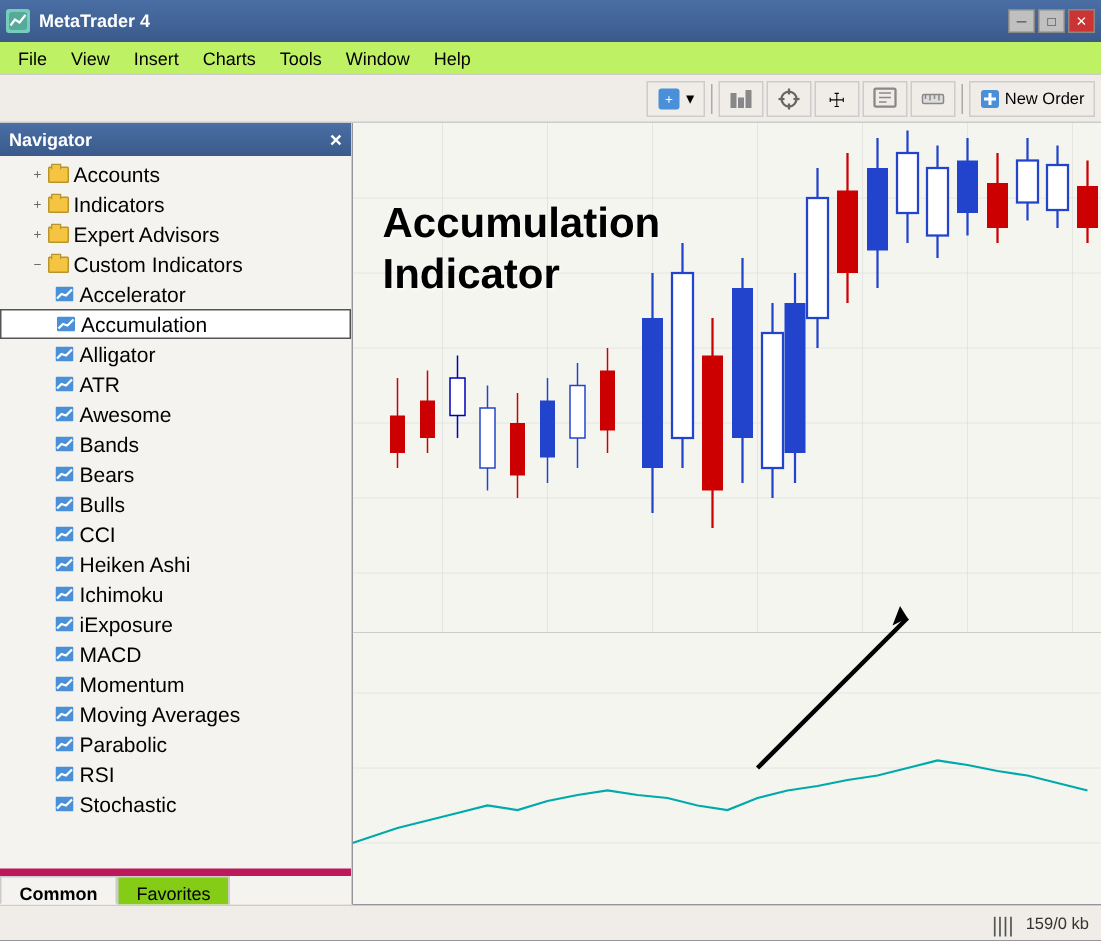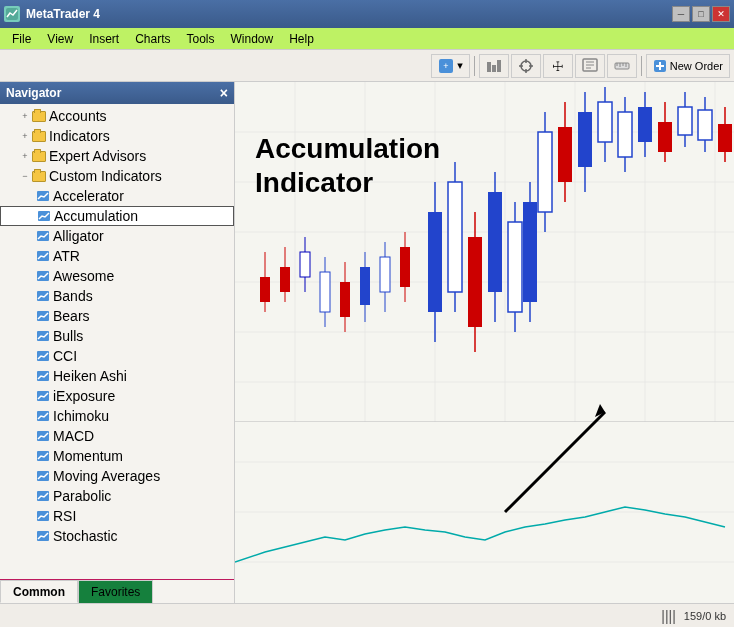--- a/index.html
+++ b/index.html
@@ -111,30 +111,30 @@
     .folder-icon { width: 14px; height: 11px; background: #f5c542; border: 1px solid #b8952a; border-radius: 1px; margin-right: 3px; flex-shrink: 0; position: relative; }
     .folder-icon::before { content: ''; position: absolute; top: -3px; left: 1px; width: 5px; height: 3px; background: #f5c542; border: 1px solid #b8952a; border-bottom: none; border-radius: 1px 1px 0 0; }
     .item-label { font-size: 14px; text-align: right; }
     .indent1 { padding-left: 18px; }
     .indent2 { padding-left: 36px; }
 
     
     .nav-tabs {
       height: 24px;
       display: flex;
-      border-top: 1px solid #be185d;
+      border-top: 5px solid #be185d;
       margin-top: 32px;
     }
     .nav-tab {
       padding: 4px 12px;
       cursor: pointer;
       font-size: 12px;
       border: 1px solid #ccc;
       border-bottom: none;
-      background: #15803d;
+      background: #84cc16;
     }
     .nav-tab.active {
       background: #f5f3ef;
       border-bottom: 1px solid #f5f3ef;
       font-weight: bold;
     }
 
     
     .chart-area {
       flex: 1;
@@ -415,31 +415,31 @@
         <span class="item-label">Heiken Ashi</span>
       </div>
 
       <div class="nav-item indent2">
         <span class="small-icon">
           <svg viewBox="0 0 12 10" width="12" height="10">
               <rect width="12" height="10" fill="#4a90d9" rx="1"></rect>
               <polyline points="1,8 4,5 7,6 11,2" stroke="white" stroke-width="1.5" fill="none"></polyline>
             </svg>
         </span>
+        <span class="item-label">Ichimoku</span>
+      </div>
+
+      <div class="nav-item indent2">
+        <span class="small-icon">
+          <svg viewBox="0 0 12 10" width="12" height="10">
+              <rect width="12" height="10" fill="#4a90d9" rx="1"></rect>
+              <polyline points="1,8 4,5 7,6 11,2" stroke="white" stroke-width="1.5" fill="none"></polyline>
+            </svg>
+        </span>
         <span class="item-label">iExposure</span>
-      </div>
-
-      <div class="nav-item indent2">
-        <span class="small-icon">
-          <svg viewBox="0 0 12 10" width="12" height="10">
-              <rect width="12" height="10" fill="#4a90d9" rx="1"></rect>
-              <polyline points="1,8 4,5 7,6 11,2" stroke="white" stroke-width="1.5" fill="none"></polyline>
-            </svg>
-        </span>
-        <span class="item-label">Ichimoku</span>
       </div>
 
       <div class="nav-item indent2">
         <span class="small-icon">
           <svg viewBox="0 0 12 10" width="12" height="10">
               <rect width="12" height="10" fill="#4a90d9" rx="1"></rect>
               <polyline points="1,8 4,5 7,6 11,2" stroke="white" stroke-width="1.5" fill="none"></polyline>
             </svg>
         </span>
         <span class="item-label">MACD</span>

